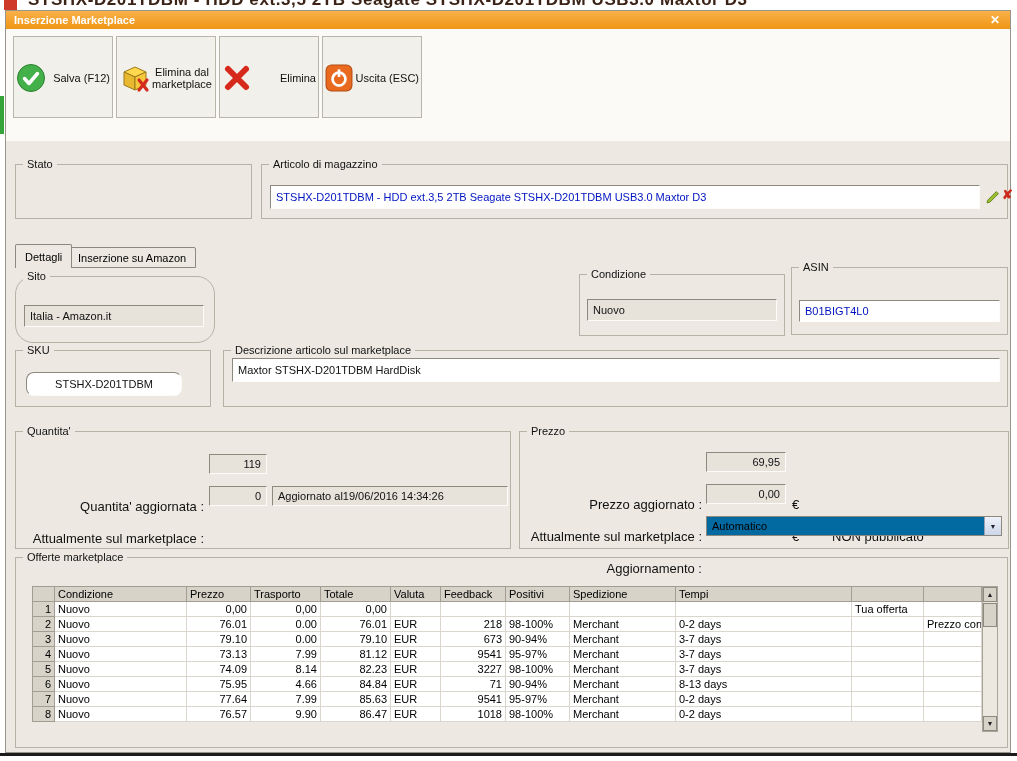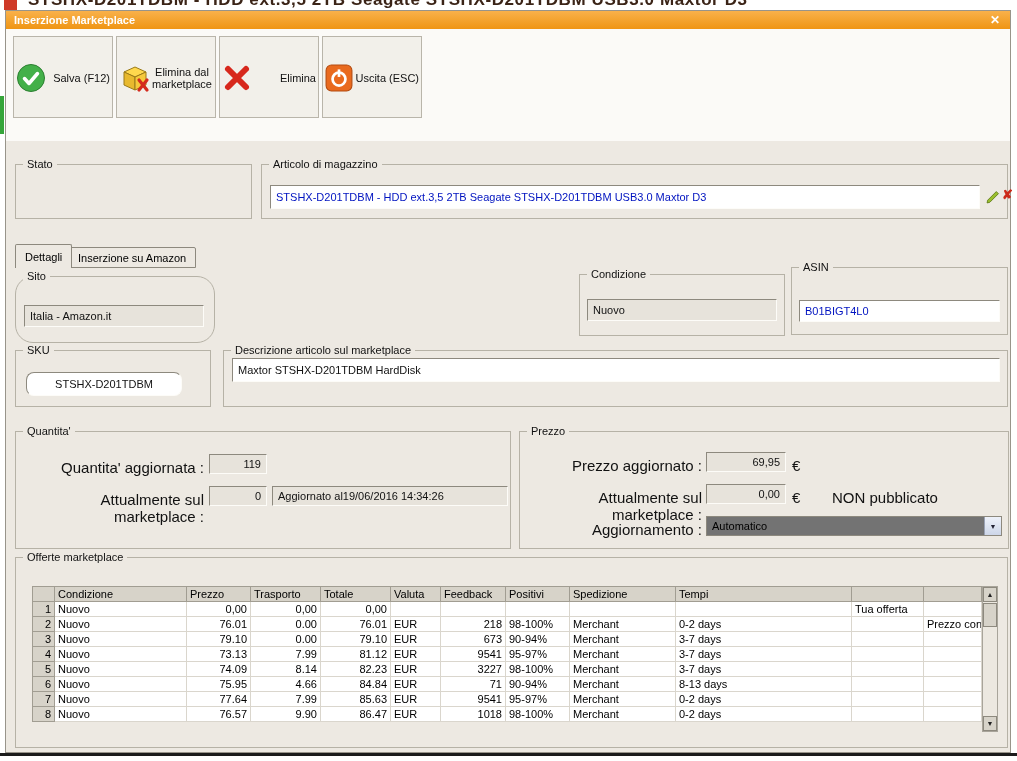--- a/index.html
+++ b/index.html
@@ -21,35 +21,35 @@
 
   .toolbar { position:absolute; top:18px; left:0; right:0; height:112px; background:#fbfaf7; }
   .tb-btn { position:absolute; top:7px; width:100px; height:82px; background:#f2f0ea; border:1px solid #b9b5aa;
             display:flex; flex-direction:row; align-items:center; justify-content:space-between; padding:8px 2px 6px; }
   .tb-label { font-size:11px; color:#111; text-align:center; line-height:12px; }
 
   
   .group { position:absolute; border:1px solid #b6b2a6; }
   .legend { position:absolute; top:-8px; left:7px; background:#EDE9E2; padding:0 4px; font-size:11px; color:#111; line-height:14px; }
 
-  .lbl { position:absolute; font-size:15px; color:#111; }
+  .lbl { position:absolute; font-size:13px; color:#111;margin-top:40px; }
   .fld { position:absolute; height:22px; border:1px solid; border-color:#8d897e #fdfcf8 #fdfcf8 #8d897e; background:#E7E3DB;
          font-size:11px; color:#111; display:flex; align-items:center; padding:0 5px; overflow:hidden; white-space:nowrap; }
   .fld.white { background:#fff; }
   .fld.blue { color:#0013c0; }
   .fld.right { justify-content:flex-end; }
   .fld.center { justify-content:center;border-radius:8px; }
 
   
   .tab { position:absolute; font-size:11px; background:#EDE9E2; border:1px solid #8d897e; padding:0 9px; display:flex; align-items:center; }
   .tab.active { top:233px; height:24px; border-bottom:none; z-index:2; border-radius:2px 2px 0 0; }
   .tab.inactive { top:236px; height:21px; border-radius:2px 2px 0 0; }
 
   
-  .combo { position:absolute; height:20px; background:#737373; border:1px solid #8d897e; display:flex; align-items:center; font-size:11px; }
+  .combo { position:absolute; height:20px; background:#0369a1; border:1px solid #8d897e; display:flex; align-items:center; font-size:11px; }
   .combo .combo-text { flex:1; padding:0 5px; overflow:hidden; white-space:nowrap; }
   .combo .combo-btn { width:17px; height:100%; background:linear-gradient(to bottom,#eef2fa,#cdd6e8); border-left:1px solid #9aa2b4;
                       display:flex; align-items:center; justify-content:center; font-size:7px; color:#223; }
 
   
   .offerte-table { position:absolute; left:16px; top:28px; width:950px; border-collapse:collapse; table-layout:fixed;
                    font-size:11px; border:1px solid #6b675e; background:#fff; }
   .offerte-table th { background:#d7d3c9; border:1px solid #a19d92; font-weight:normal; text-align:left; height:15px; padding:0 3px;
                       overflow:hidden; white-space:nowrap; }
   .offerte-table td { border:1px solid #dad6cd; height:15px; padding:0 3px; overflow:hidden; white-space:nowrap; background:#fff; }

